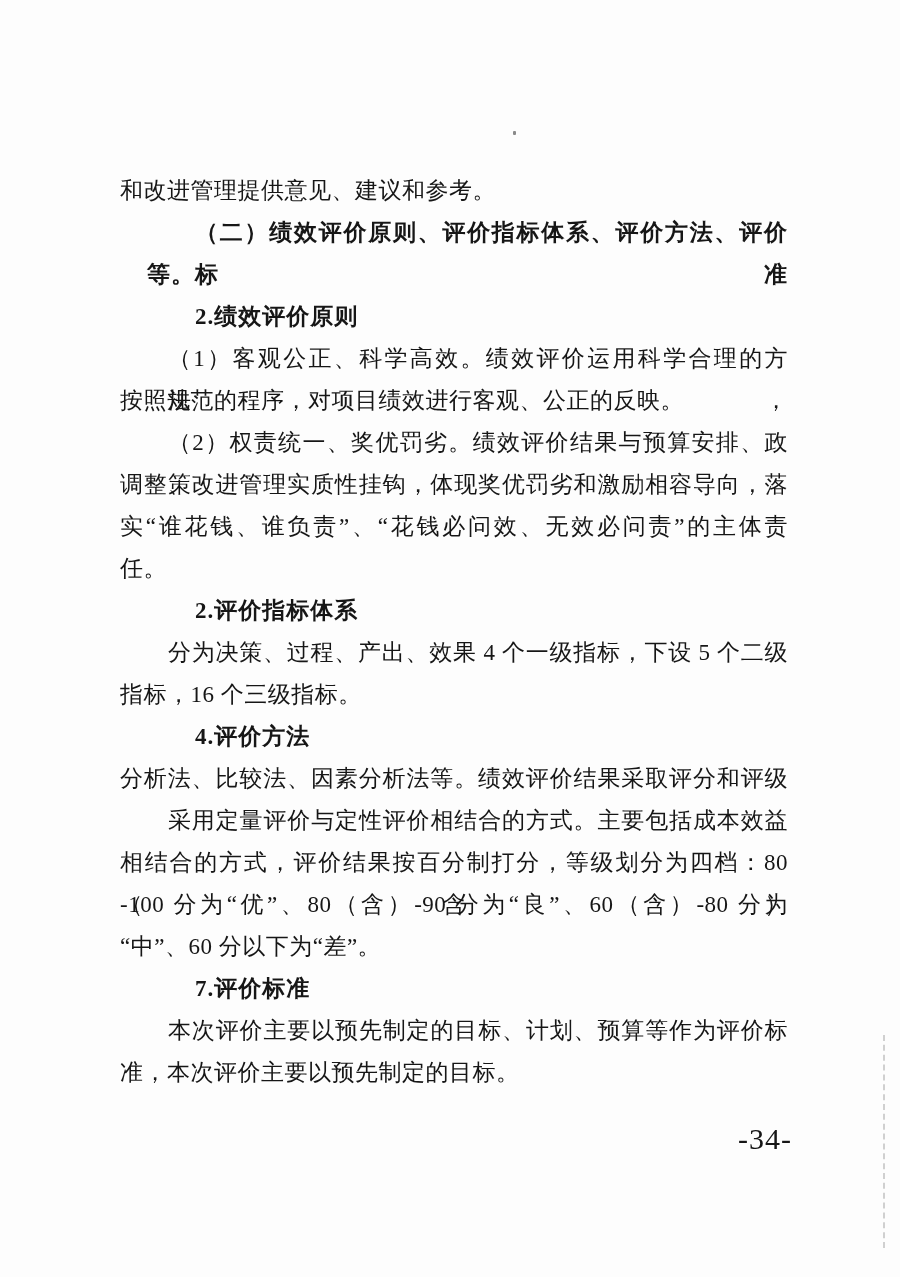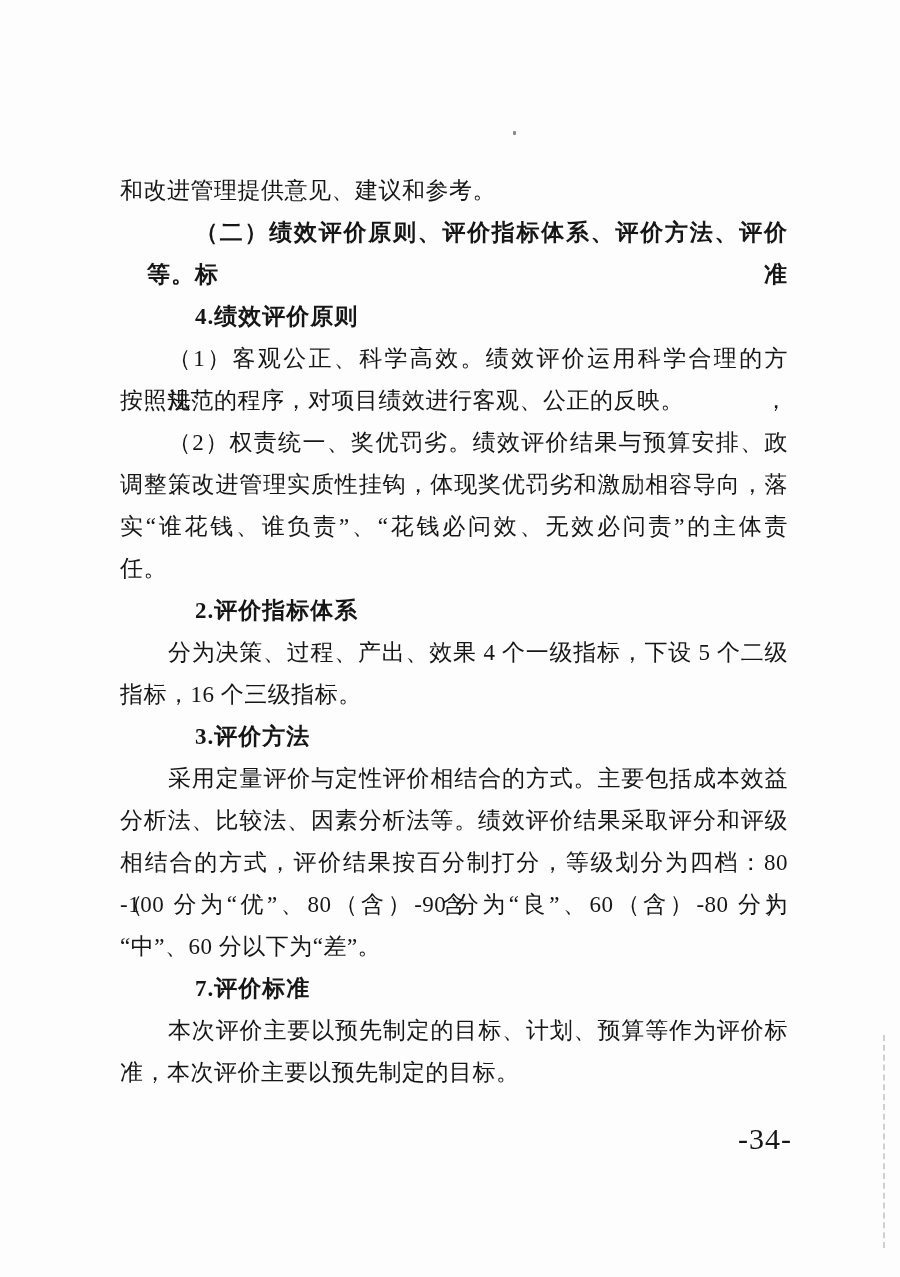--- a/index.html
+++ b/index.html
@@ -69,33 +69,33 @@
 </style>
 </head>
 <body>
 
 <div class="page">
   <div class="speck"></div>
   <div class="content">
       <div class="line">和改进管理提供意见、建议和参考。</div>
       <div class="line indent full bold">（二）绩效评价原则、评价指标体系、评价方法、评价标准</div>
       <div class="line bold">等。</div>
-      <div class="line indent bold">4.绩效评价原则</div>
+      <div class="line indent bold">2.绩效评价原则</div>
       <div class="line indent full">（1）客观公正、科学高效。绩效评价运用科学合理的方法，</div>
       <div class="line">按照规范的程序，对项目绩效进行客观、公正的反映。</div>
       <div class="line indent full">（2）权责统一、奖优罚劣。绩效评价结果与预算安排、政策</div>
       <div class="line full">调整、改进管理实质性挂钩，体现奖优罚劣和激励相容导向，落</div>
       <div class="line full">实“谁花钱、谁负责”、“花钱必问效、无效必问责”的主体责</div>
       <div class="line">任。</div>
       <div class="line indent bold">2.评价指标体系</div>
       <div class="line indent full">分为决策、过程、产出、效果 4 个一级指标，下设 5 个二级</div>
       <div class="line">指标，16 个三级指标。</div>
-      <div class="line indent bold">3.评价方法</div>
+      <div class="line indent bold">4.评价方法</div>
+      <div class="line full">分析法、比较法、因素分析法等。绩效评价结果采取评分和评级</div>
       <div class="line indent full">采用定量评价与定性评价相结合的方式。主要包括成本效益</div>
-      <div class="line full">分析法、比较法、因素分析法等。绩效评价结果采取评分和评级</div>
       <div class="line full">相结合的方式，评价结果按百分制打分，等级划分为四档：80（含）</div>
       <div class="line full">-100 分为“优”、80（含）-90 分为“良”、60（含）-80 分为</div>
       <div class="line">“中”、60 分以下为“差”。</div>
       <div class="line indent bold">7.评价标准</div>
       <div class="line indent full">本次评价主要以预先制定的目标、计划、预算等作为评价标</div>
       <div class="line">准，本次评价主要以预先制定的目标。</div>
     </div>
   <div class="pagenum">-34-</div>
   <div class="edge-line"></div>
 </div>

